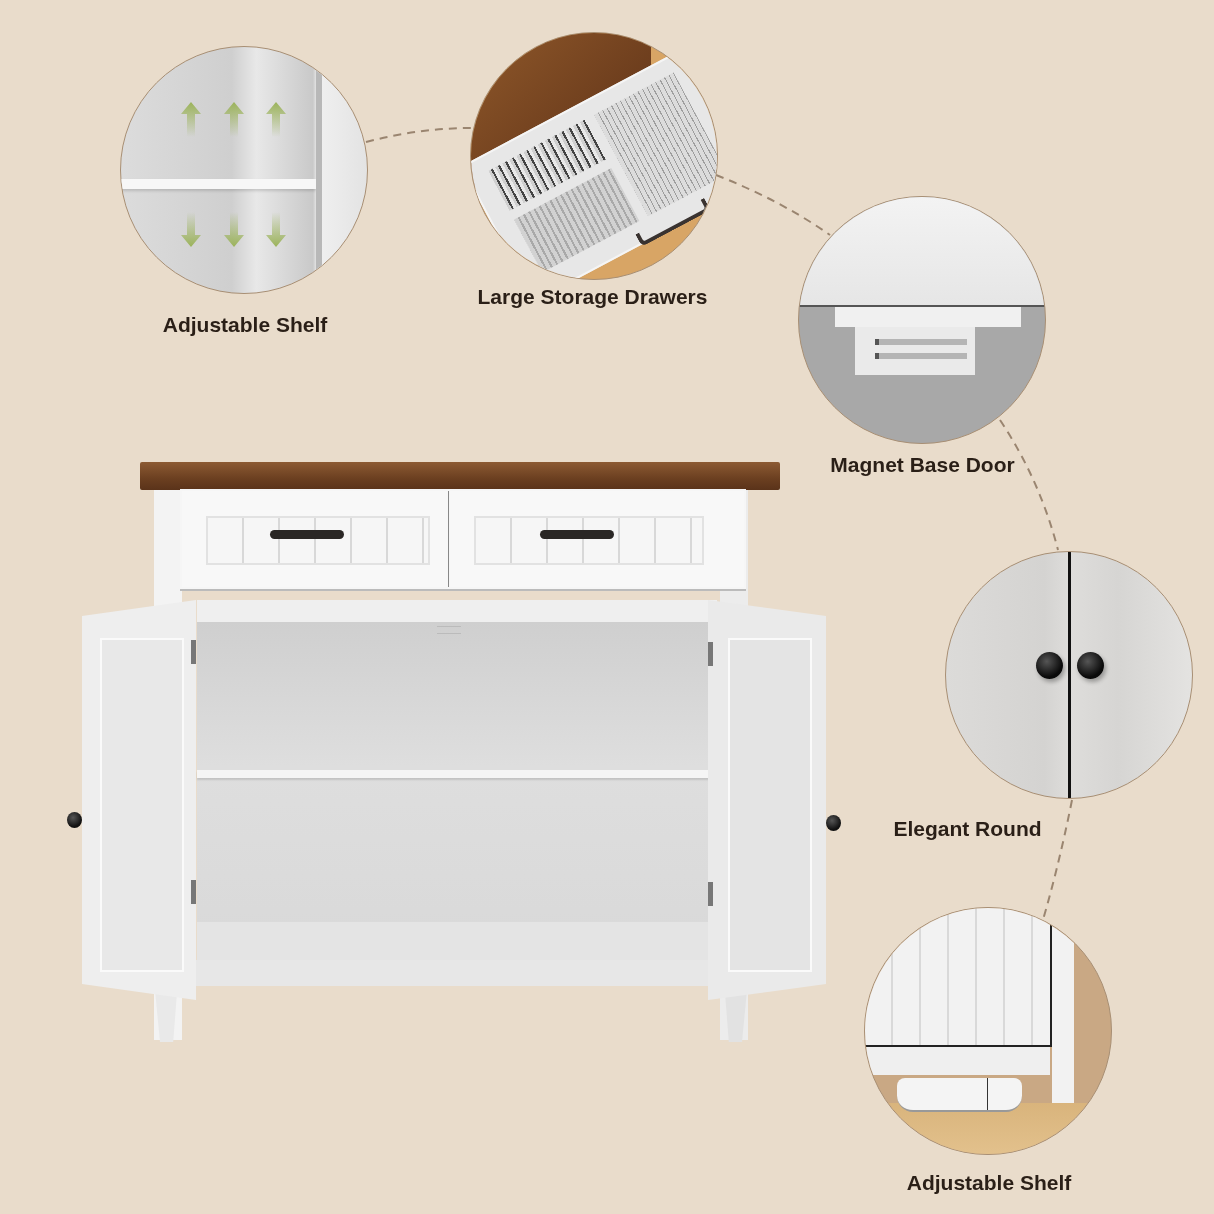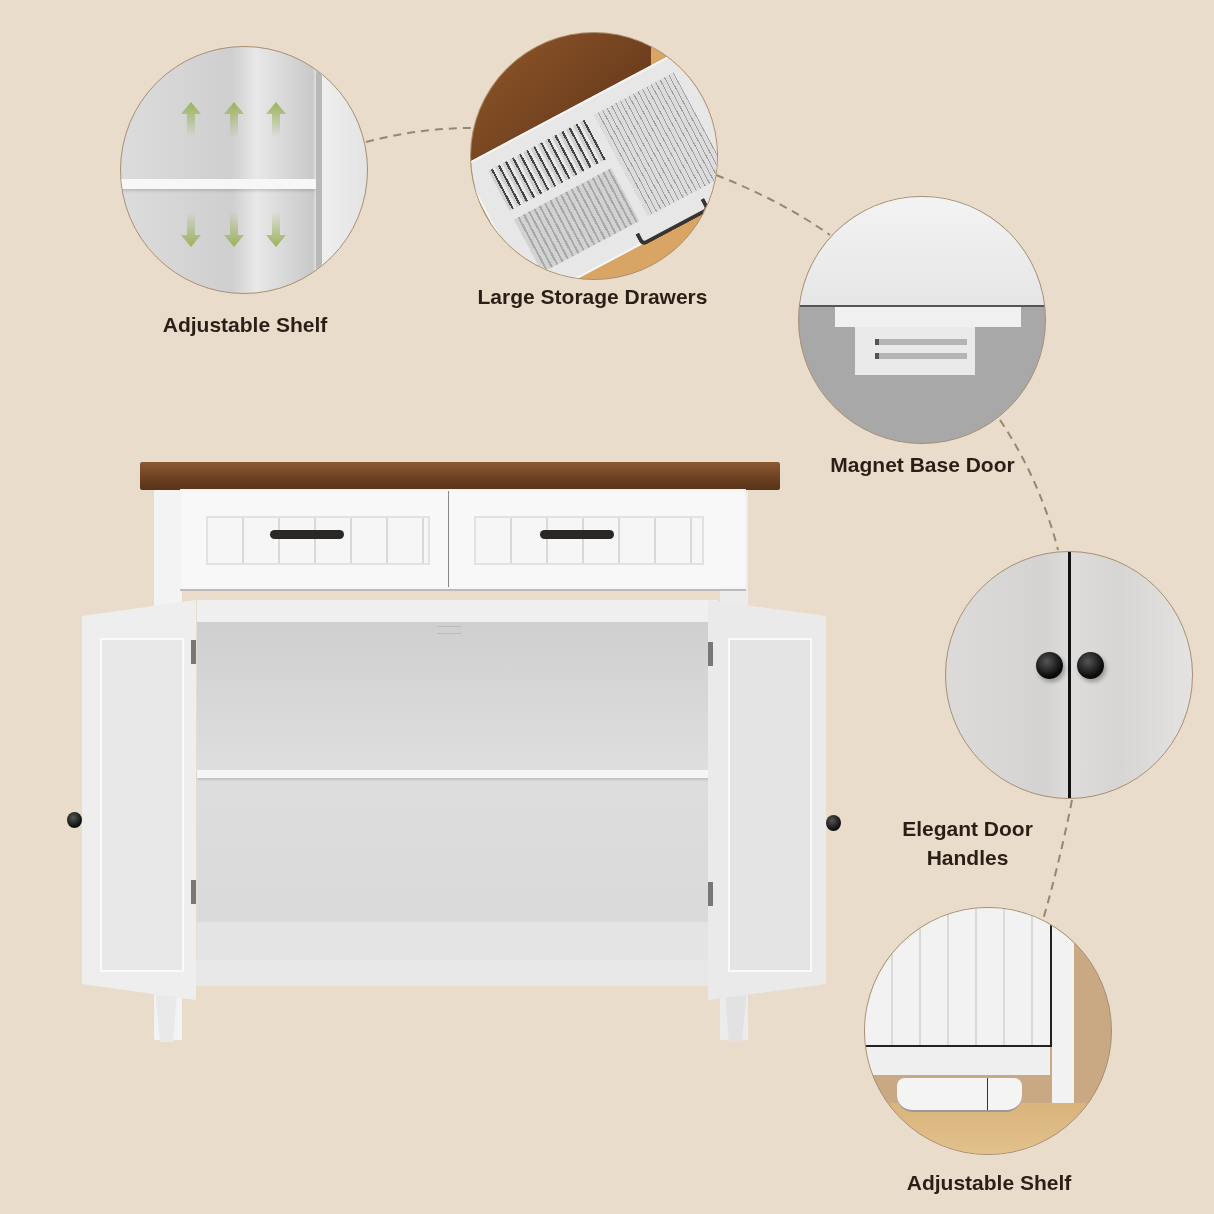--- a/index.html
+++ b/index.html
@@ -73,22 +73,21 @@
   </svg>
 </div>
 <div class="label" style="left:800px;top:450px;width:245px;text-align:center;">Magnet Base Door</div>
 
 <div class="circle" style="left:945px;top:551px;width:248px;height:248px;background:linear-gradient(90deg,#dcdbd9 0%,#d4d3d1 40%,#dedddb 50%,#d6d5d3 70%,#e4e3e1 100%);">
   <div class="abs" style="left:122px;top:0;width:3px;height:248px;background:#111;"></div>
   <div class="abs" style="left:90px;top:100px;width:27px;height:27px;border-radius:50%;background:radial-gradient(circle at 40% 35%,#555,#0a0a0a 65%);box-shadow:2px 3px 4px rgba(0,0,0,.3);"></div>
   <div class="abs" style="left:131px;top:100px;width:27px;height:27px;border-radius:50%;background:radial-gradient(circle at 40% 35%,#555,#0a0a0a 65%);box-shadow:2px 3px 4px rgba(0,0,0,.3);"></div>
 </div>
 <div class="label" style="left:860px;top:814px;width:215px;">
-  <div>Elegant Door</div>
-  <div>Handles</div>
+  <div>Elegant Round</div>
 </div>
 
 <div class="circle" style="left:864px;top:907px;width:248px;height:248px;background:#c9a884;">
   <div class="abs" style="left:0;top:0;width:185px;height:137px;background:repeating-linear-gradient(90deg,#f2f2f2 0 26px,#d9d9d9 26px 28px);border-bottom:2px solid #222;border-right:2px solid #222;"></div>
   <div class="abs" style="left:0;top:139px;width:185px;height:28px;background:#efefef;"></div>
   <div class="abs" style="left:187px;top:0;width:22px;height:210px;background:#f2f2f2;"></div>
   <div class="abs" style="left:0;top:195px;width:248px;height:60px;background:linear-gradient(180deg,#d9b47c,#e4c38f);"></div>
   <div class="abs" style="left:32px;top:170px;width:125px;height:32px;border-radius:8px 8px 16px 16px;background:#f4f4f4;border-bottom:2px solid #999;">
     <div class="abs" style="left:90px;top:0;width:1px;height:32px;background:#333;"></div>
   </div>

